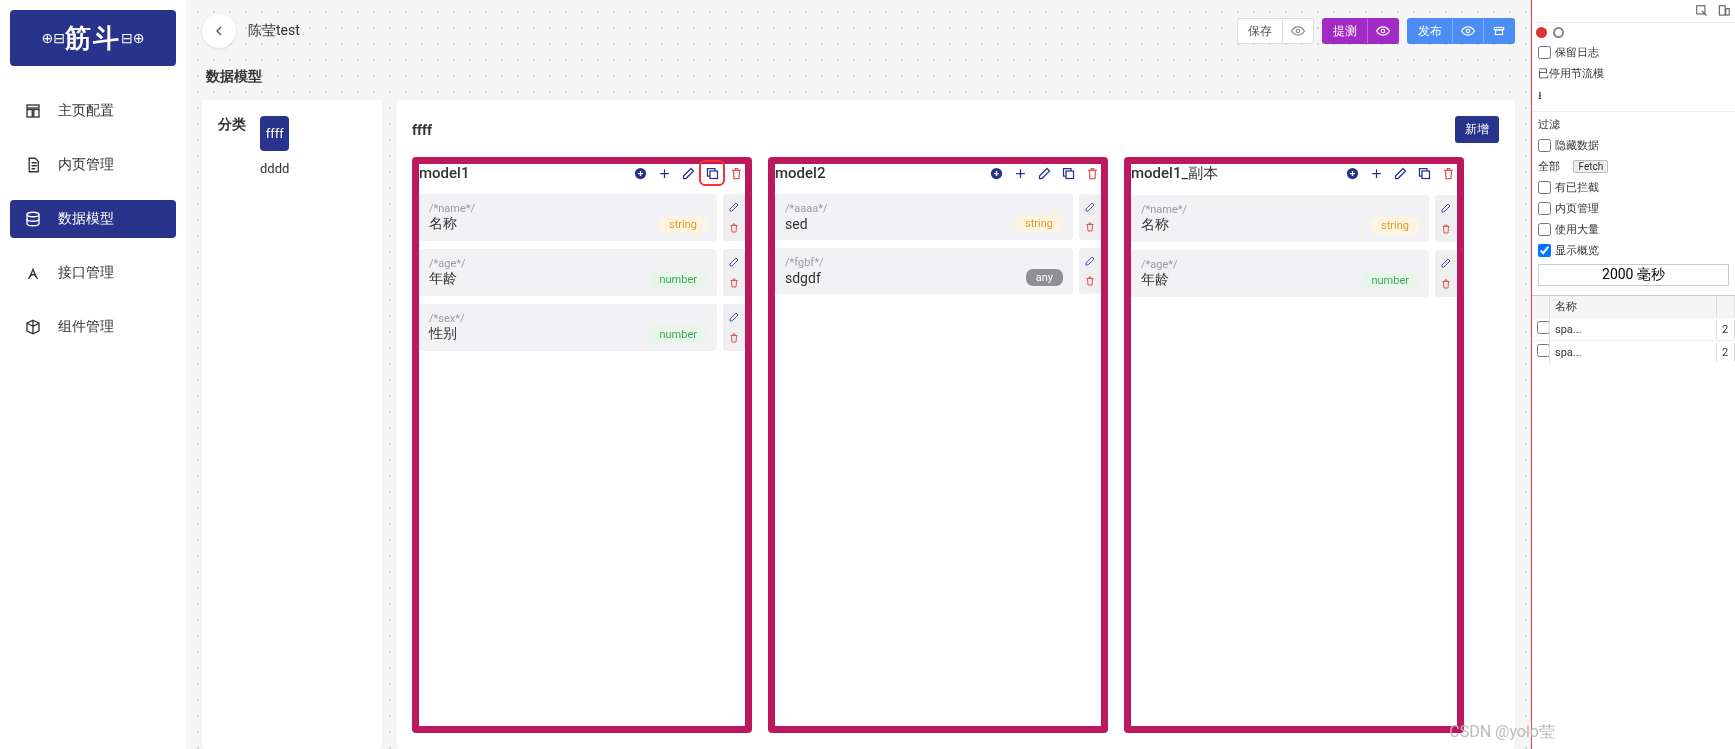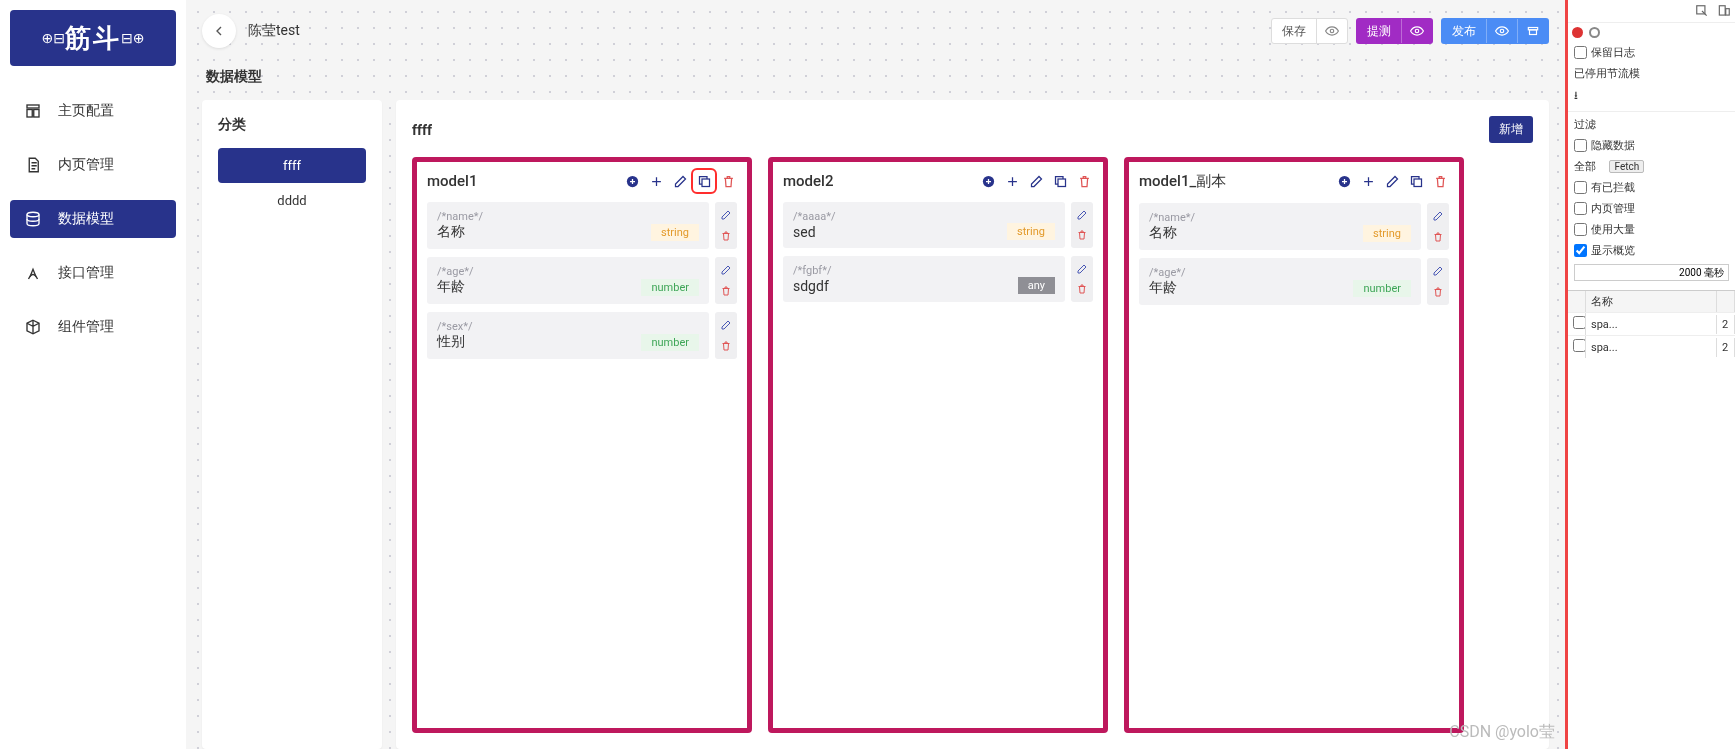--- a/index.html
+++ b/index.html
@@ -21,57 +21,57 @@
 .btn{display:inline-flex;align-items:center;border-radius:3px;overflow:hidden;font-size:12px;cursor:pointer;height:26px;border:1px solid transparent}
 .btn .lbl{padding:0 10px;display:flex;align-items:center;height:100%}
 .btn .eye{padding:0 8px;display:flex;align-items:center;height:100%;border-left:1px solid rgba(255,255,255,.3)}
 .btn-save{background:#fff;border-color:#ddd;color:#555}
 .btn-save .eye{border-left-color:#ddd}
 .btn-submit{background:#a12bc4;color:#fff}
 .btn-publish{background:#4b8cf5;color:#fff}
 .section-title{font-weight:700;font-size:14px;margin:10px 0 14px 4px}
 .content{display:flex;gap:14px;flex:1;min-height:0}
 .panel{background:#fff;border-radius:4px;padding:16px;box-shadow:0 1px 2px rgba(0,0,0,.05)}
-.cat-panel{width:180px;display:flex;flex-direction:column;gap:14px}
+.cat-panel{width:180px;display:flex;gap:14px}
 .cat-title{font-weight:700;font-size:14px}
 .cat-item{padding:10px 0;text-align:center;border-radius:4px;font-size:13px;cursor:pointer}
 .cat-item.active{background:#28338b;color:#fff}
 .models-panel{flex:1;display:flex;flex-direction:column;min-width:0}
 .models-head{display:flex;justify-content:space-between;align-items:center;margin-bottom:14px}
 .addbtn{background:#28338b;color:#fff;font-size:12px;padding:5px 10px;border-radius:3px;cursor:pointer}
 .cards{display:flex;gap:16px;flex:1;min-height:0}
-.card{width:340px;border:5px solid #be185d;border-radius:4px;padding:10px;display:flex;flex-direction:column}
+.card{width:340px;border:7px solid #be185d;border-radius:4px;padding:0;display:flex;flex-direction:column}
 .card-head{display:flex;justify-content:space-between;align-items:center;margin-bottom:12px}
 .card-title{font-size:15px;font-weight:500}
 .card-actions{display:flex;gap:6px;align-items:center}
 .ia{width:18px;height:18px;display:inline-flex;align-items:center;justify-content:center;cursor:pointer;border-radius:2px}
 .ia.hl{outline:2px solid #ff2d2d;outline-offset:2px}
 .fields{display:flex;flex-direction:column;gap:8px}
 .field{display:flex;align-items:stretch;gap:6px}
 .field-main{flex:1;background:#f2f2f4;border-radius:3px;padding:8px 10px;display:flex;flex-direction:column;gap:0}
 .field-comment{font-size:11px;color:#9a9aa3}
 .field-row{display:flex;justify-content:space-between;align-items:center}
 .field-name{font-size:14px;color:#333}
-.type-tag{font-size:11px;padding:2px 10px;border-radius:0}
+.type-tag{font-size:11px;padding:2px 10px;border-radius:7px}
 .type-string{background:#fff4e0;color:#e39a2b}
 .type-number{background:#e8f6ea;color:#3fa658}
 .type-any{background:#8f8f95;color:#fff}
 .field-side{width:22px;background:#efeff1;border-radius:3px;display:flex;flex-direction:column;justify-content:space-between;align-items:center;padding:6px 0}
 .mini{width:14px;height:14px;cursor:pointer;display:flex;align-items:center;justify-content:center}
 
-.devtools{width:170px;background:#fff;border-left:3px solid #ef4444;font-size:11px;display:flex;flex-direction:column}
+.devtools{width:204px;background:#fff;border-left:1px solid #ef4444;font-size:11px;display:flex;flex-direction:column}
 .dt-top{display:flex;gap:8px;padding:4px;border-bottom:1px solid #eee;justify-content:flex-end}
 .dt-rec{display:flex;gap:6px;padding:4px;align-items:center}
 .dot-red{width:11px;height:11px;border-radius:50%;background:#d33}
 .dot-grey-ring{width:11px;height:11px;border-radius:50%;border:2px solid #888}
 .dt-row{padding:3px 6px;display:flex;align-items:center;gap:4px}
 .dt-row input[type=checkbox]{margin:0}
 .dt-sep{border-top:1px solid #eee;margin:2px 0}
 .dt-fetch{background:#eee;border:1px solid #bbb;padding:0 4px;border-radius:2px;font-size:10px}
-.dt-input{width:100%;border:1px solid #ccc;padding:2px 4px;font-size:10px;text-align:right}
+.dt-input{width:100%;border:1px solid #ccc;padding:2px 20px;font-size:14px;text-align:center}
 .dt-table{flex:1;overflow:hidden;margin-top:6px;border-top:1px solid #ccc}
 .dt-th{display:flex;font-size:11px;background:#f5f5f5}
 .dt-th>div,.dt-tr>div{padding:3px 5px;border-right:1px solid #ddd;overflow:hidden;white-space:nowrap;text-overflow:ellipsis}
 .dt-tr{display:flex;border-top:1px solid #eee;align-items:center}
 .c1{width:18px}.c2{flex:1}.c3{width:18px}
 .watermark{position:fixed;right:180px;bottom:6px;font-size:16px;color:#bbb}
 svg{display:block}
 </style>
 </head>
 <body>

